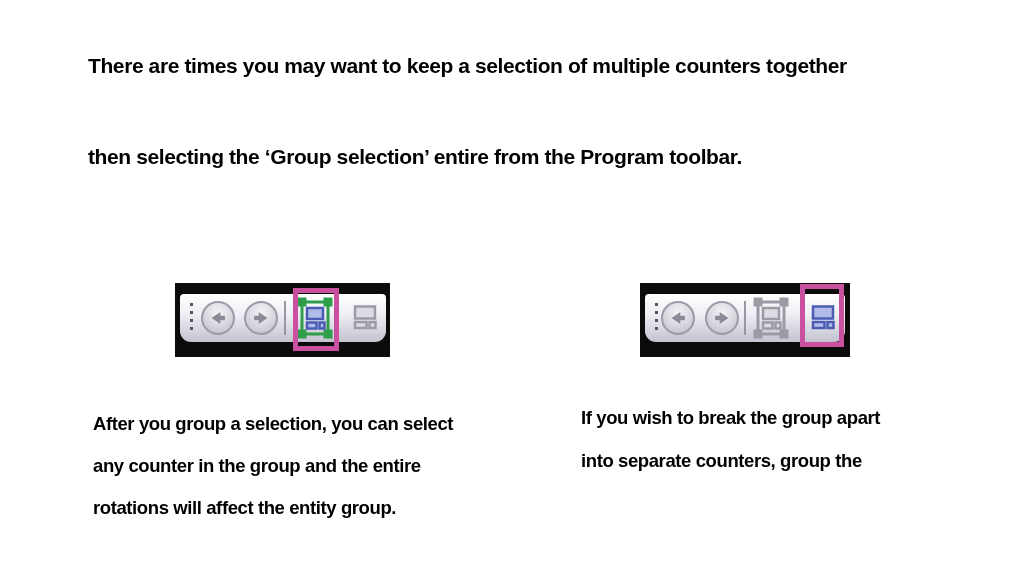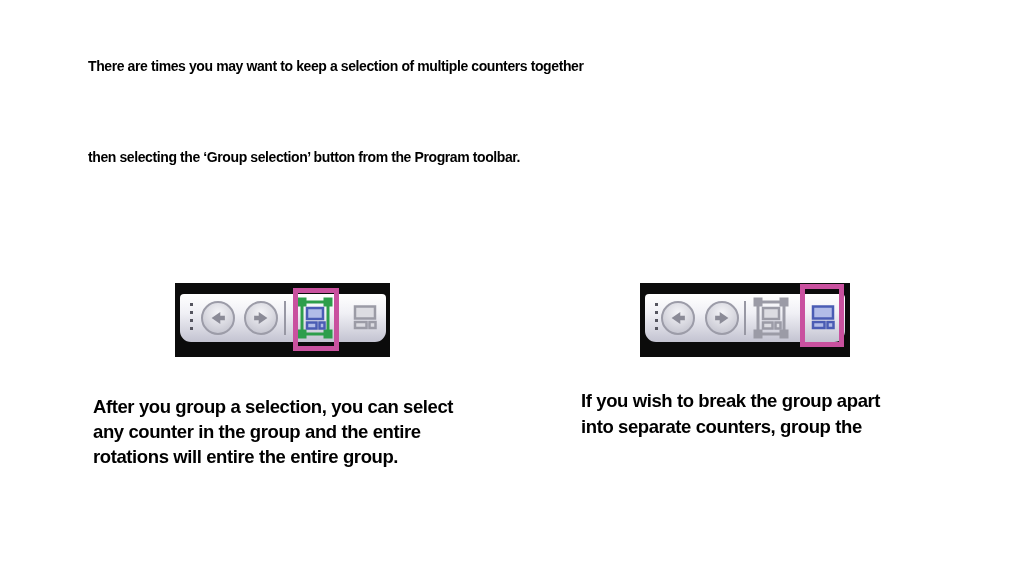--- a/index.html
+++ b/index.html
@@ -8,36 +8,36 @@
     width:1024px;height:576px;
     background:#ffffff;
     overflow:hidden;
     font-family:"Liberation Sans", sans-serif;
   }
   
   .para{
     position:absolute;
     color:var(--text-black);
     font-weight:700;
-    font-size:14px;
+    font-size:21px;
     line-height:32px;
     letter-spacing:-0.4px;
   }
   .para .pline{white-space:nowrap;}
   .para-top1{left:88px;top:50px;}
   .para-top2{left:88px;top:141px;}
   .caption{
     position:absolute;
     color:var(--text-black);
     font-weight:700;
     font-size:18.5px;
     line-height:25px;
     letter-spacing:-0.4px;
   }
-  .caption .pline{white-space:nowrap;}
+  .caption .pline{white-space:nowrap;margin-top:17px;}
   .caption-left{left:93px;top:394px;}
   .caption-right{left:581px;top:388px;line-height:25.5px;}
 
   
   .shot{
     position:absolute;
     background:var(--screenshot-black);
   }
   .shot-left{left:175px;top:283px;width:215px;height:74px;}
   .shot-right{left:640px;top:283px;width:210px;height:74px;}
@@ -94,21 +94,21 @@
 </style>
 </head>
 <body>
 
 <div class="slide">
 
   <div class="para para-top1">
     <div class="pline">There are times you may want to keep a selection of multiple counters together</div>
   </div>
   <div class="para para-top2">
-    <div class="pline">then selecting the ‘Group selection’ button from the Program toolbar.</div>
+    <div class="pline">then selecting the ‘Group selection’ entire from the Program toolbar.</div>
   </div>
 
   <div class="shot shot-left">
     <div class="bar">
       <div class="grip">
           <i></i>
           <i></i>
           <i></i>
           <i></i>
         </div>
@@ -192,20 +192,20 @@
           <rect class="winsq" x="17.5" y="18" width="6" height="6"></rect>
         </svg>
       </div>
     </div>
     <div class="highlight hl-right"></div>
   </div>
 
   <div class="caption caption-left">
     <div class="pline">After you group a selection, you can select</div>
     <div class="pline">any counter in the group and the entire</div>
-    <div class="pline">rotations will entire the entire group.</div>
+    <div class="pline">rotations will affect the entity group.</div>
   </div>
   <div class="caption caption-right">
     <div class="pline">If you wish to break the group apart</div>
     <div class="pline">into separate counters, group the</div>
   </div>
 
 </div>
 
 </body></html>

